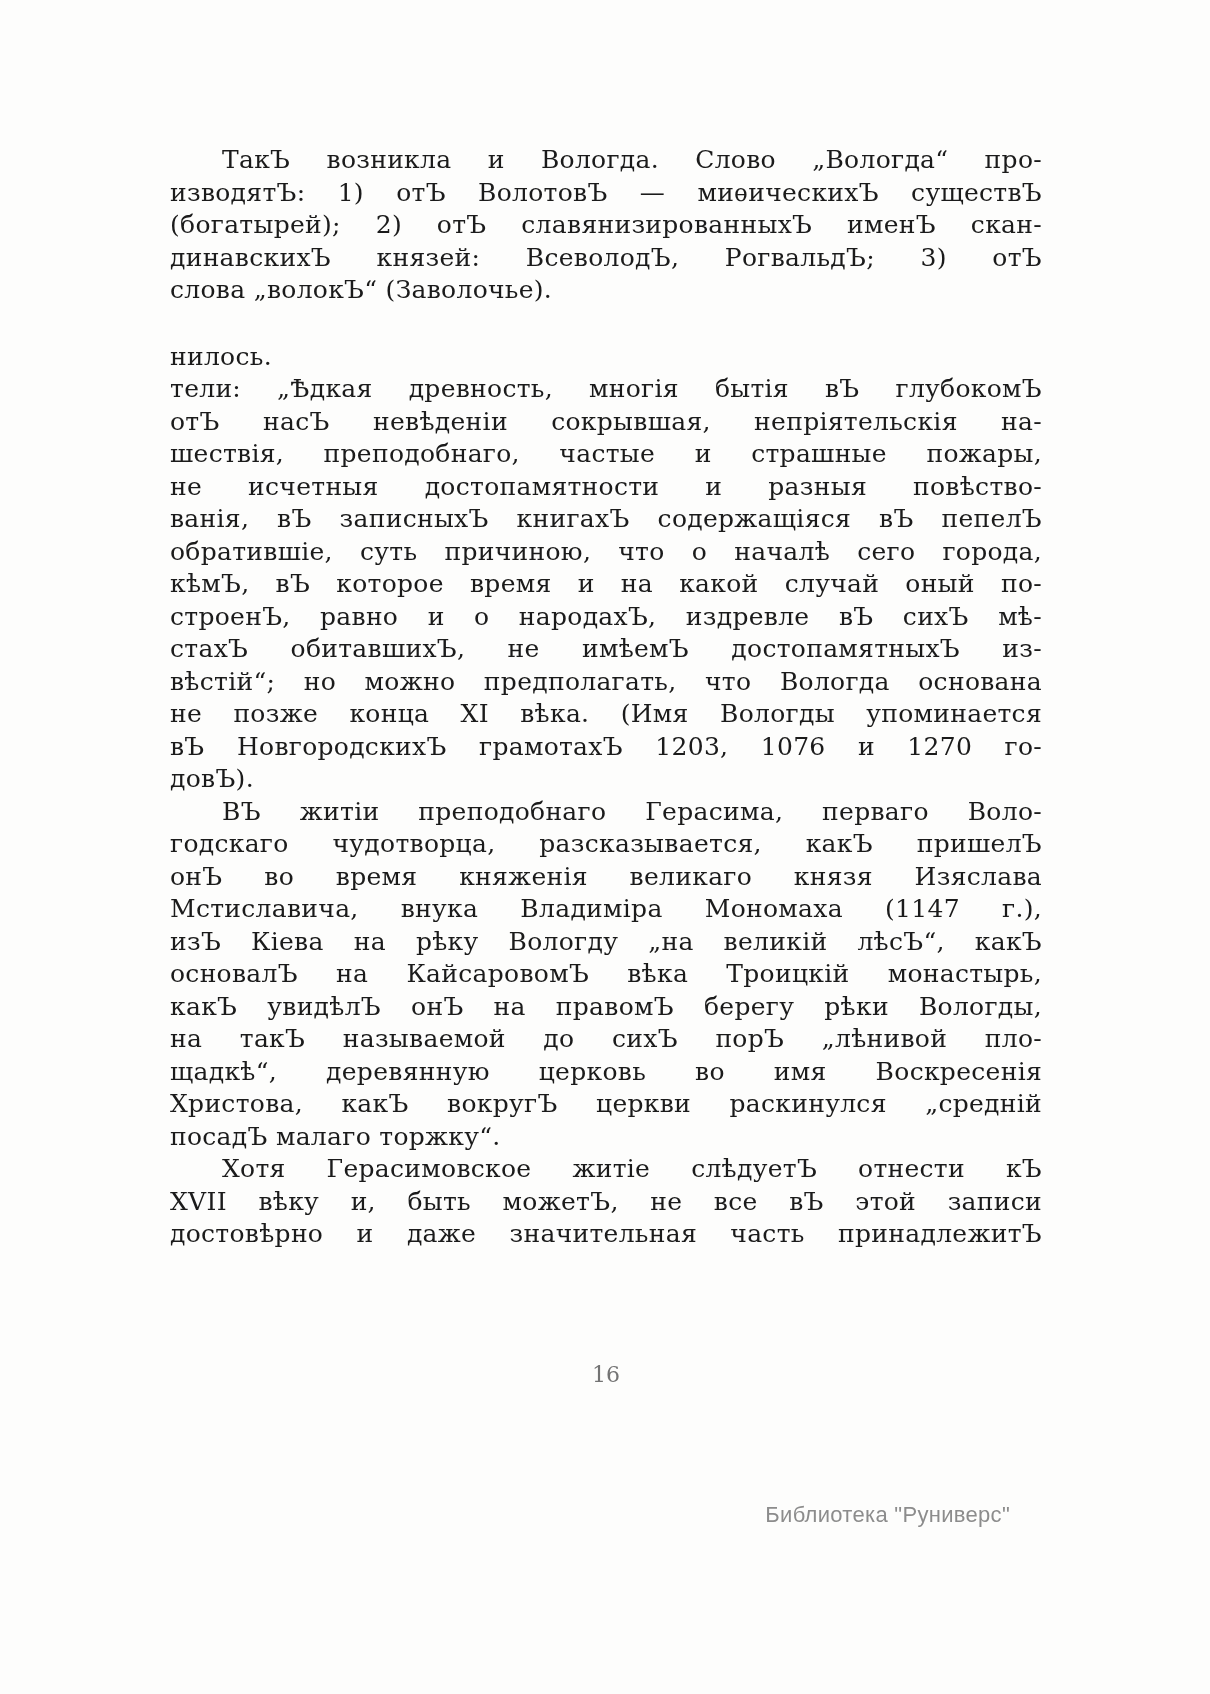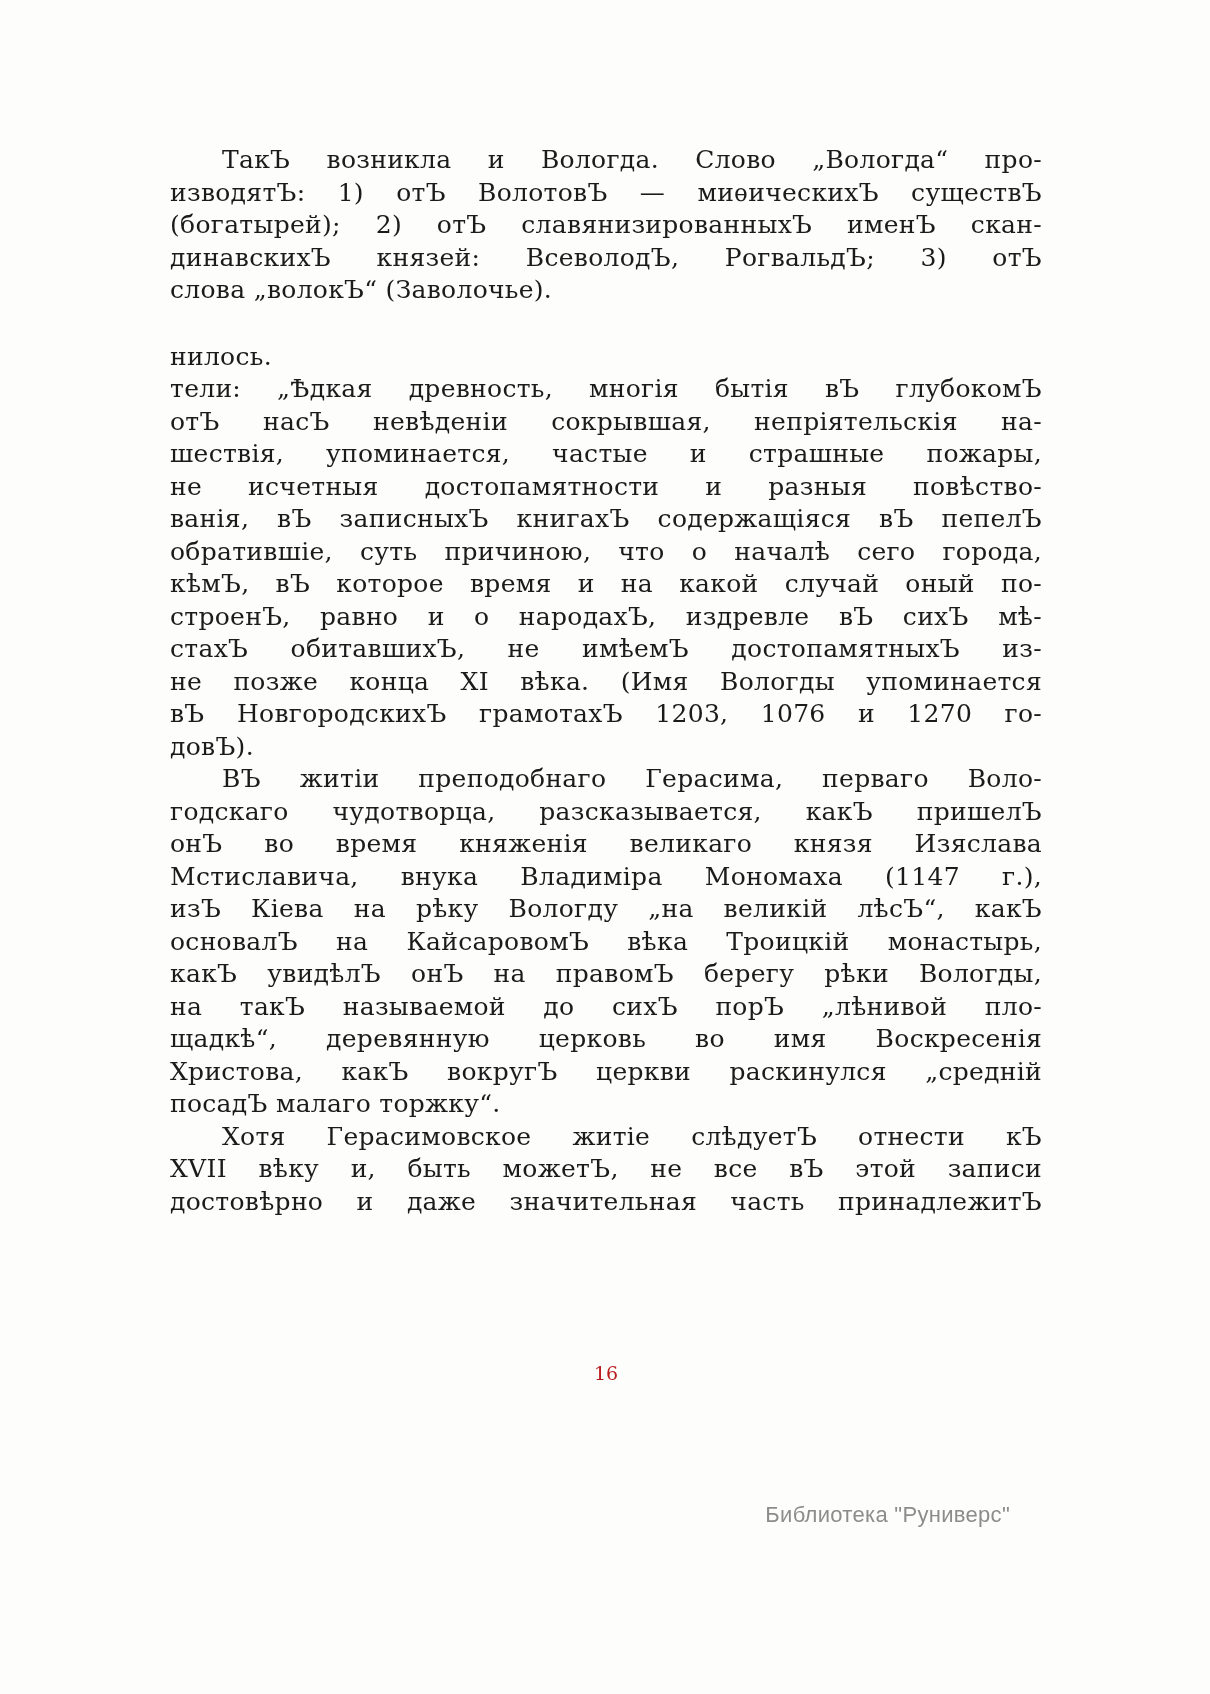--- a/index.html
+++ b/index.html
@@ -42,22 +42,22 @@
   }
   .line.para-end {
     text-align-last: left;
   }
   .page-number {
     position: absolute;
     top: 1362px;
     left: 170px;
     width: 872px;
     text-align: center;
-    font-size: 19px;
-    color: #b91c1c;
+    font-size: 22px;
+    color: #737373;
   }
   .watermark {
     position: absolute;
     top: 1502px;
     right: 200px;
     font-size: 22px;
     font-family: "Liberation Sans", "DejaVu Sans", sans-serif;
     color: #8c8c8c;
     letter-spacing: 0.3px;
   }
@@ -77,27 +77,28 @@
       <div class="line para-end">слова „волокЪ“ (Заволочье).</div>
     </div>
 
     <div class="paragraph">
       <div class="line para-end">нилось.</div>
     </div>
 
     <div class="paragraph">
       <div class="line">тели: „Ѣдкая древность, многія бытія вЪ глубокомЪ</div>
       <div class="line">отЪ насЪ невѣденіи сокрывшая, непріятельскія на-</div>
-      <div class="line">шествія, упоминается, частые и страшные пожары,</div>
+      <div class="line">шествія, преподобнаго, частые и страшные пожары,</div>
       <div class="line">не исчетныя достопамятности и разныя повѣство-</div>
       <div class="line">ванія, вЪ записныхЪ книгахЪ содержащіяся вЪ пепелЪ</div>
       <div class="line">обратившіе, суть причиною, что о началѣ сего города,</div>
       <div class="line">кѣмЪ, вЪ которое время и на какой случай оный по-</div>
       <div class="line">строенЪ, равно и о народахЪ, издревле вЪ сихЪ мѣ-</div>
       <div class="line">стахЪ обитавшихЪ, не имѣемЪ достопамятныхЪ из-</div>
+      <div class="line">вѣстій“; но можно предполагать, что Вологда основана</div>
       <div class="line">не позже конца XI вѣка. (Имя Вологды упоминается</div>
       <div class="line">вЪ НовгородскихЪ грамотахЪ 1203, 1076 и 1270 го-</div>
       <div class="line para-end">довЪ).</div>
     </div>
 
     <div class="paragraph">
       <div class="line indent">ВЪ житіи преподобнаго Герасима, перваго Воло-</div>
       <div class="line">годскаго чудотворца, разсказывается, какЪ пришелЪ</div>
       <div class="line">онЪ во время княженія великаго князя Изяслава</div>
       <div class="line">Мстиславича, внука Владиміра Мономаха (1147 г.),</div>

